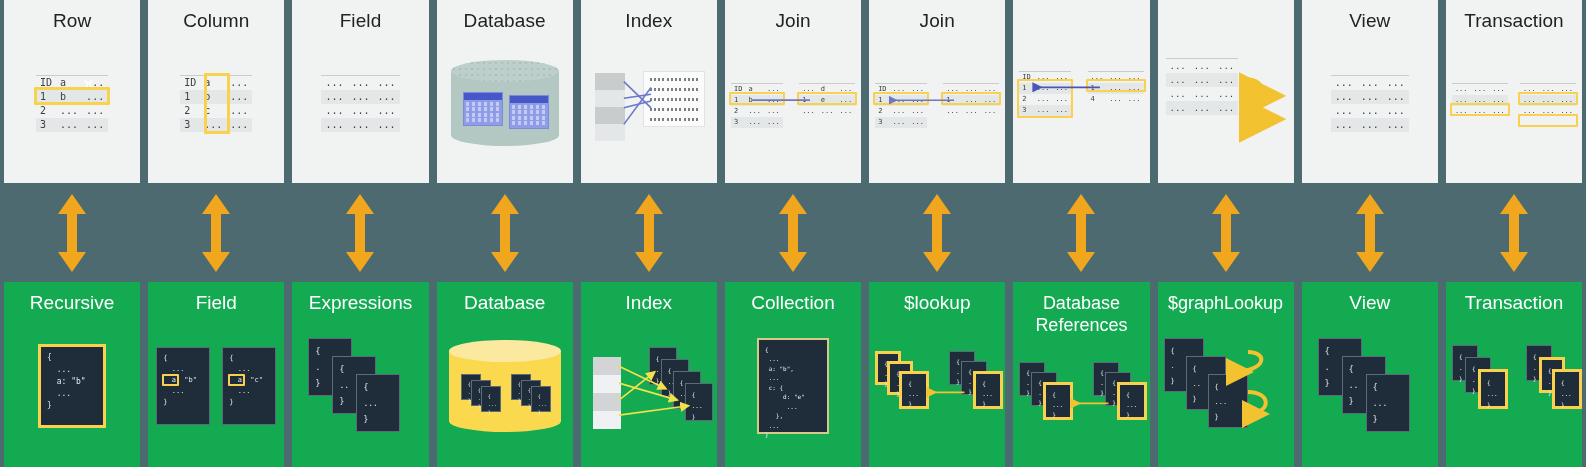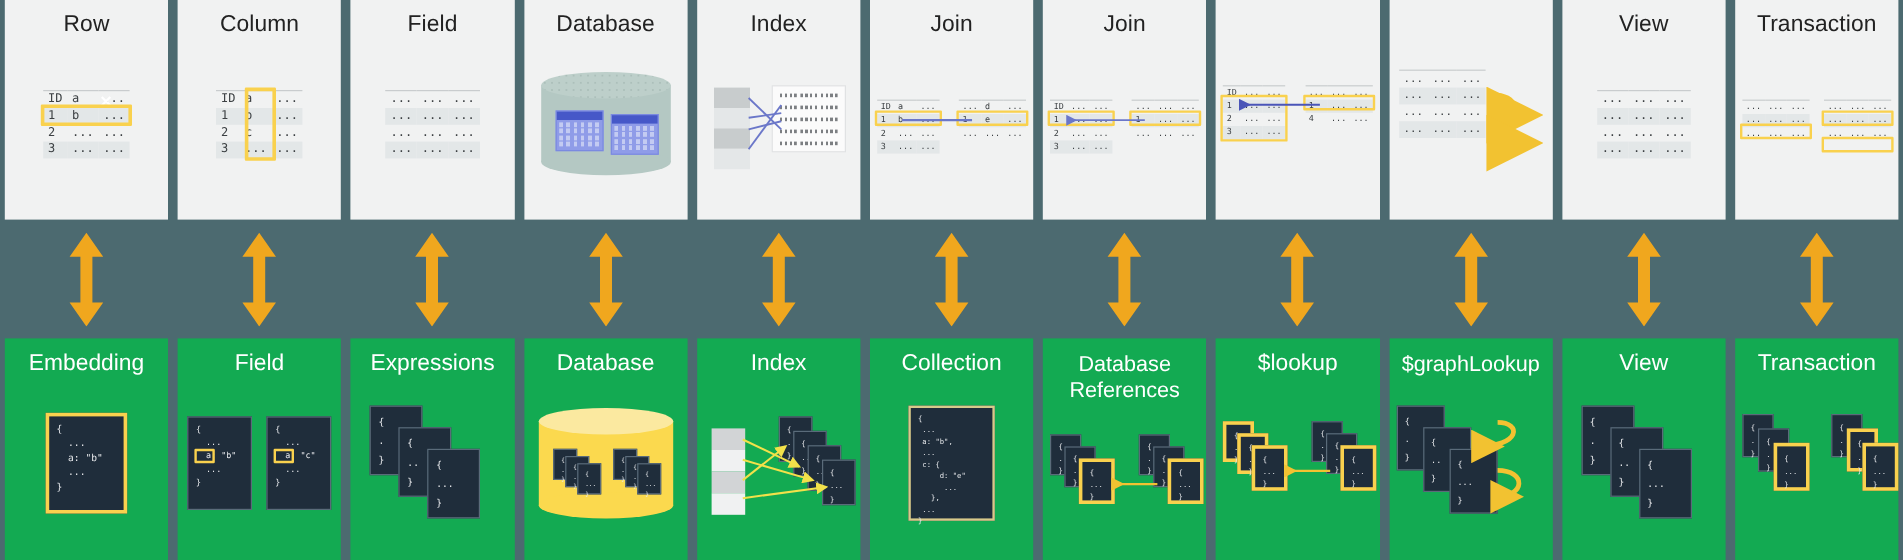--- a/index.html
+++ b/index.html
@@ -788,21 +788,21 @@
             <polygon points="17,0 31,20 22,20 22,58 31,58 17,78 3,58 12,58 12,20 3,20" fill="#f0a71e"></polygon>
           </svg>
         </div>
       </div>
   </div>
 
   <div class="row row-bottom">
 
     <div class="cell">
       <div class="mcard">
-        <div class="title">Embedding</div>
+        <div class="title">Recursive</div>
         <div class="art">
           <div class="doc gold" style="width:68px;height:84px;">
             <div class="code" style="font-size:8px;line-height:12px;">{
   ...
   a: "b"
   ...
 }</div>
           </div>
         </div>
       </div>
@@ -966,20 +966,63 @@
    },
  ...
 }</div>
           </div>
         </div>
       </div>
     </div>
 
     <div class="cell">
       <div class="mcard">
+        <div class="title">$lookup</div>
+        <div class="art">
+          <div style="position:relative;width:136px;height:78px;">
+            <div class="doc gold" style="position:absolute;left:0;top:4px;width:26px;height:34px;z-index:3;">
+                <div class="code" style="font-size:6px;line-height:10px;">{
+.
+}</div>
+              </div>
+            <div class="doc gold" style="position:absolute;left:12px;top:14px;width:26px;height:34px;z-index:4;">
+                <div class="code" style="font-size:6px;line-height:10px;">{
+.
+}</div>
+              </div>
+            <div class="doc gold" style="position:absolute;left:24px;top:24px;width:30px;height:38px;z-index:5;">
+                <div class="code" style="font-size:6px;line-height:10px;">{
+...
+}</div>
+              </div>
+            <div class="doc" style="position:absolute;left:74px;top:4px;width:26px;height:34px;z-index:3;">
+                <div class="code" style="font-size:6px;line-height:10px;">{
+.
+}</div>
+              </div>
+            <div class="doc" style="position:absolute;left:86px;top:14px;width:26px;height:34px;z-index:4;">
+                <div class="code" style="font-size:6px;line-height:10px;">{
+.
+}</div>
+              </div>
+            <div class="doc gold" style="position:absolute;left:98px;top:24px;width:30px;height:38px;z-index:5;">
+                <div class="code" style="font-size:6px;line-height:10px;">{
+...
+}</div>
+              </div>
+            <svg class="lines" viewBox="0 0 136 78" style="z-index:6;">
+              <line x1="98" y1="46" x2="58" y2="46" stroke="#f2c231" stroke-width="2" marker-end="url(#dref)"></line>
+            </svg>
+          </div>
+        </div>
+      </div>
+    </div>
+
+    <div class="cell">
+      <div class="mcard">
         <div class="title" style="font-size:18px;">Database References</div>
         <div class="art">
           <div style="position:relative;width:136px;height:78px;">
             <div class="doc" style="position:absolute;left:0;top:4px;width:26px;height:34px;z-index:3;">
                 <div class="code" style="font-size:6px;line-height:10px;">{
 .
 }</div>
               </div>
             <div class="doc" style="position:absolute;left:12px;top:14px;width:26px;height:34px;z-index:4;">
                 <div class="code" style="font-size:6px;line-height:10px;">{
@@ -1005,63 +1048,20 @@
                 <div class="code" style="font-size:6px;line-height:10px;">{
 ...
 }</div>
               </div>
             <svg class="lines" viewBox="0 0 136 78" style="z-index:6;">
               <defs>
                   <marker id="dref" markerWidth="6" markerHeight="6" refX="5" refY="3" orient="auto">
                 <path d="M6,0 L6,6 L0,3 z" fill="#f2c231"></path>
                   </marker>
                 </defs>
-              <line x1="98" y1="46" x2="58" y2="46" stroke="#f2c231" stroke-width="2" marker-end="url(#dref)"></line>
-            </svg>
-          </div>
-        </div>
-      </div>
-    </div>
-
-    <div class="cell">
-      <div class="mcard">
-        <div class="title">$lookup</div>
-        <div class="art">
-          <div style="position:relative;width:136px;height:78px;">
-            <div class="doc gold" style="position:absolute;left:0;top:4px;width:26px;height:34px;z-index:3;">
-                <div class="code" style="font-size:6px;line-height:10px;">{
-.
-}</div>
-              </div>
-            <div class="doc gold" style="position:absolute;left:12px;top:14px;width:26px;height:34px;z-index:4;">
-                <div class="code" style="font-size:6px;line-height:10px;">{
-.
-}</div>
-              </div>
-            <div class="doc gold" style="position:absolute;left:24px;top:24px;width:30px;height:38px;z-index:5;">
-                <div class="code" style="font-size:6px;line-height:10px;">{
-...
-}</div>
-              </div>
-            <div class="doc" style="position:absolute;left:74px;top:4px;width:26px;height:34px;z-index:3;">
-                <div class="code" style="font-size:6px;line-height:10px;">{
-.
-}</div>
-              </div>
-            <div class="doc" style="position:absolute;left:86px;top:14px;width:26px;height:34px;z-index:4;">
-                <div class="code" style="font-size:6px;line-height:10px;">{
-.
-}</div>
-              </div>
-            <div class="doc gold" style="position:absolute;left:98px;top:24px;width:30px;height:38px;z-index:5;">
-                <div class="code" style="font-size:6px;line-height:10px;">{
-...
-}</div>
-              </div>
-            <svg class="lines" viewBox="0 0 136 78" style="z-index:6;">
               <line x1="98" y1="46" x2="58" y2="46" stroke="#f2c231" stroke-width="2" marker-end="url(#dref)"></line>
             </svg>
           </div>
         </div>
       </div>
     </div>
 
     <div class="cell">
       <div class="mcard">
         <div class="title" style="font-size:18px;">$graphLookup</div>

